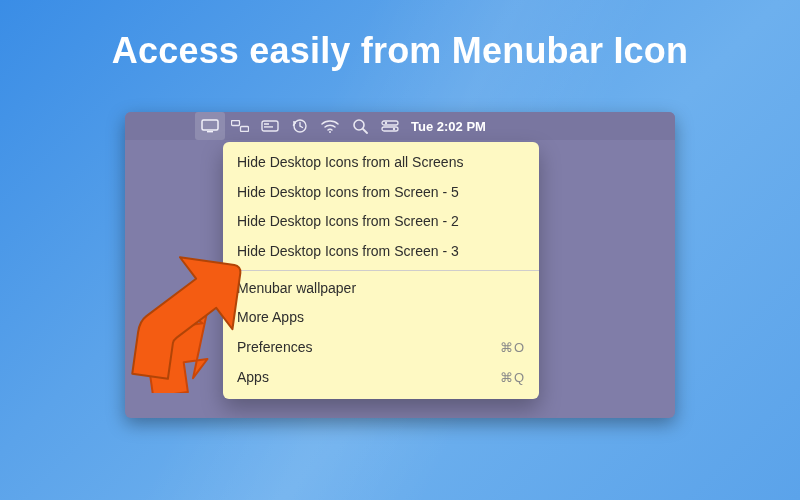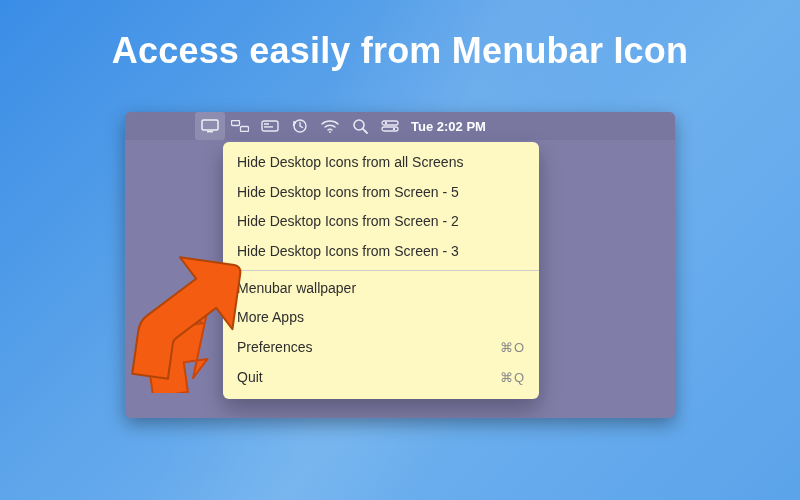--- a/index.html
+++ b/index.html
@@ -178,21 +178,21 @@
       </div>
     <div class="item">
         <span>More Apps</span>
         <span class="short"></span>
       </div>
     <div class="item">
         <span>Preferences</span>
         <span class="short">⌘O</span>
       </div>
     <div class="item">
-        <span>Quit</span>
+        <span>Apps</span>
         <span class="short">⌘Q</span>
       </div>
   </div>
 
 </div>
 
 <svg class="arrow" viewBox="0 0 120 130">
   <path d="M 95 5
            L 55 45
            L 72 62

